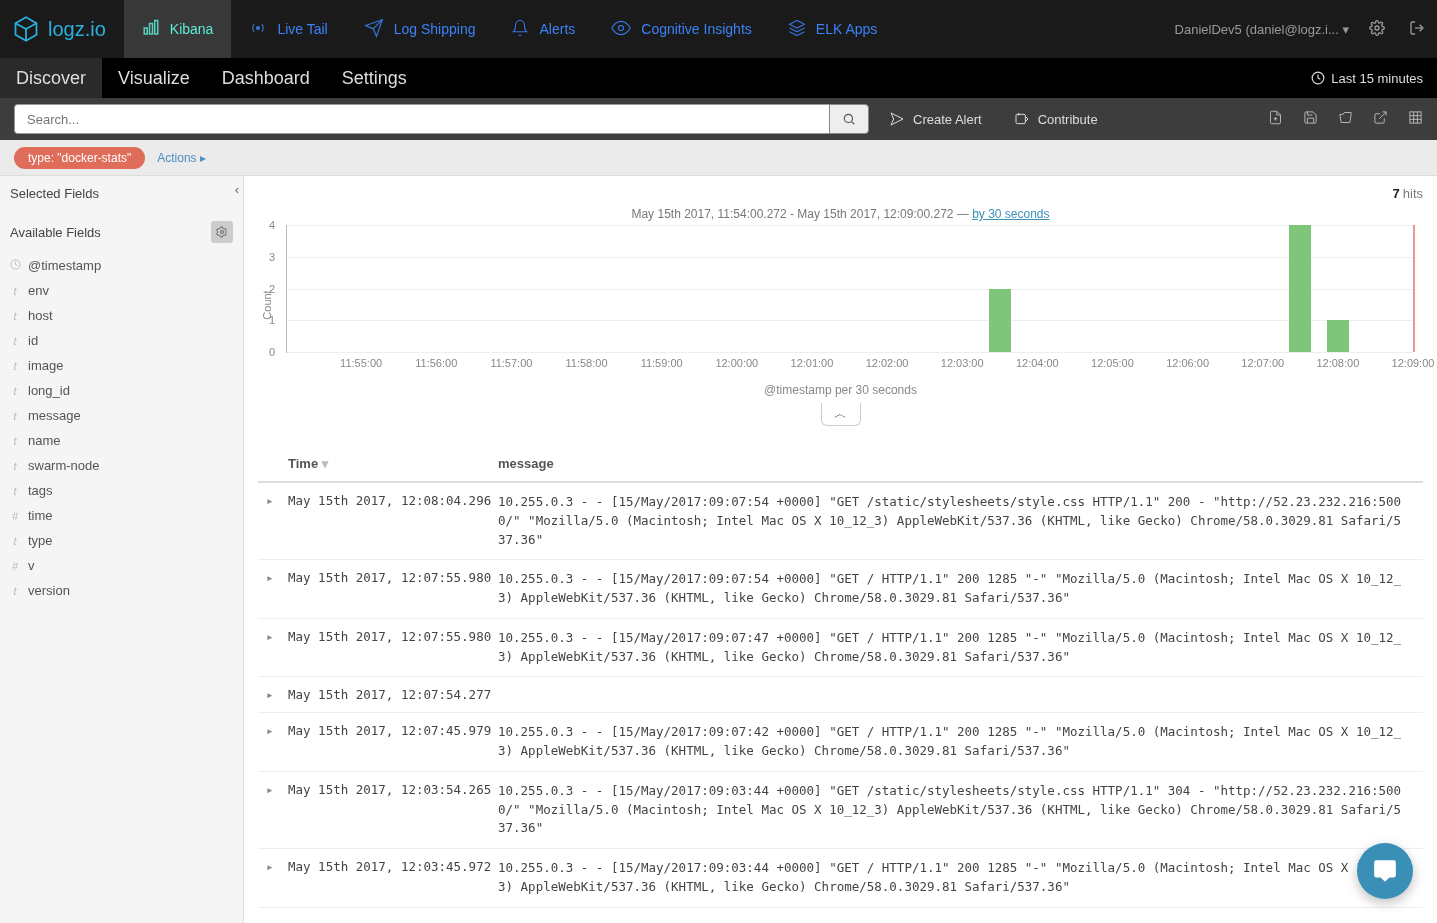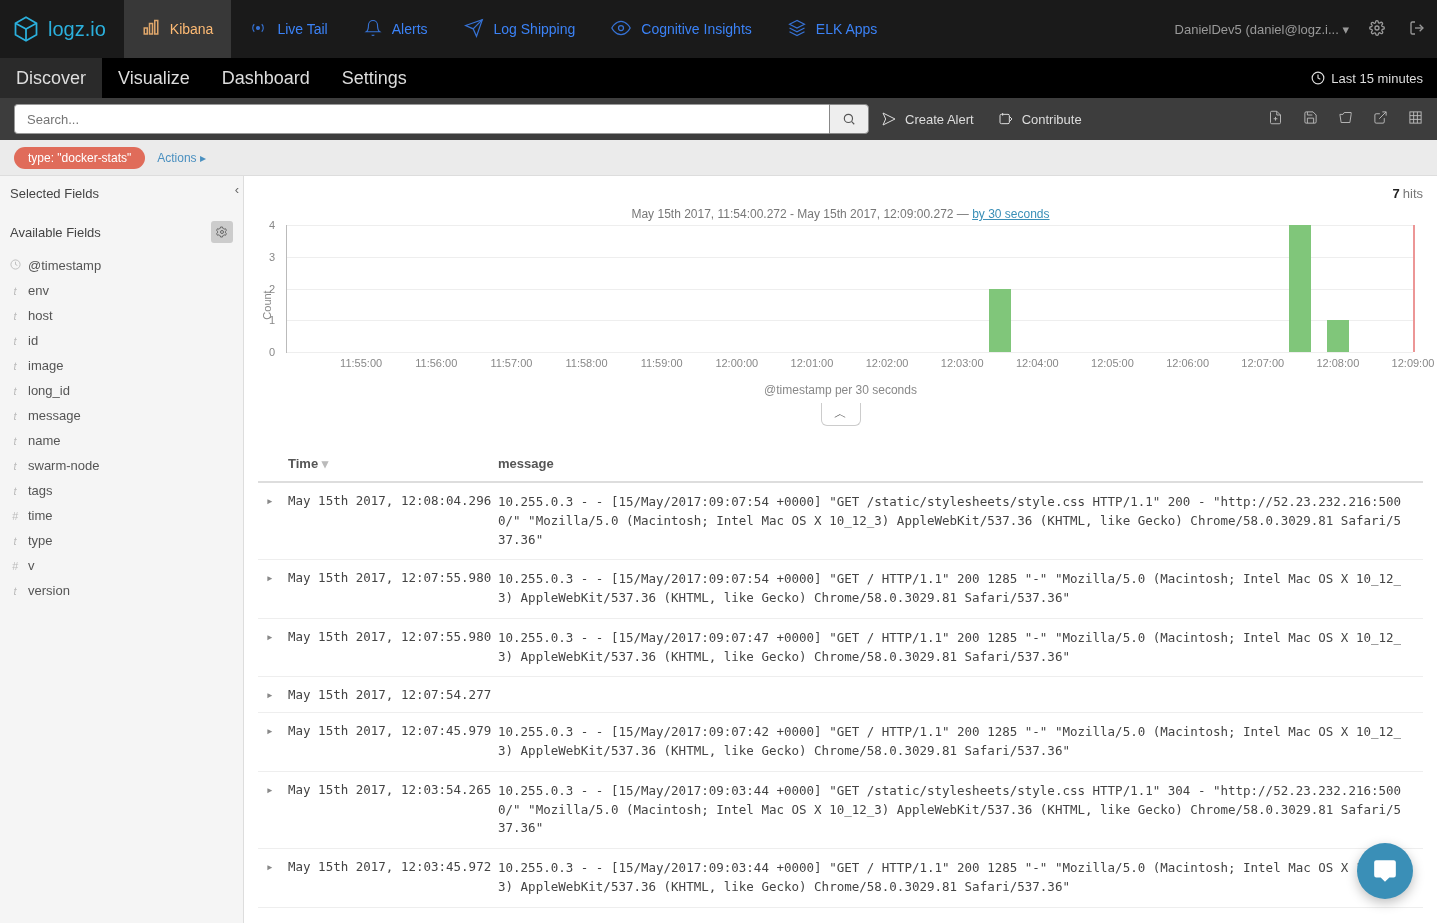--- a/index.html
+++ b/index.html
@@ -3,34 +3,34 @@
 <meta charset="utf-8">
 <style>
 * { box-sizing: border-box; margin: 0; padding: 0; }
 body { font-family: "Helvetica Neue", Arial, sans-serif; font-size: 13px; color: #333; background: #fff; width: 1437px; }
 
 
 .topnav { display: flex; align-items: center; height: 58px; background: #1a1a1a; color: #aaa; }
 .logo { display: flex; align-items: center; padding: 0 18px 0 12px; color: #2bb0dd; font-size: 20px; font-weight: 500; }
 .logo svg { margin-right: 8px; }
 .nav-item { display: flex; align-items: center; height: 58px; padding: 0 18px; color: #3b82f6; cursor: pointer; font-size: 14px; gap: 10px; }
-.nav-item.active { background: #383838; color: #fdba74; }
+.nav-item.active { background: #383838; color: #5eead4; }
 .nav-item svg { opacity: .85; }
 .spacer { flex: 1; }
 .user-info { color: #999; font-size: 13px; padding: 0 8px; }
 .top-icon { padding: 0 12px; cursor: pointer; color: #999; }
 
 
 .secondbar { display: flex; align-items: center; height: 40px; background: #000; color: #ddd; }
 .tab2 { padding: 0 16px; height: 40px; display: flex; align-items: center; font-size: 18px; cursor: pointer; }
 .tab2.active { background: #2a2a2a; }
 .time-picker { margin-left: auto; padding: 0 14px; color: #ddd; display: flex; align-items: center; gap: 6px; }
 
 
-.querybar { display: flex; align-items: center; height: 42px; background: #3d3d3d; padding: 0 14px; gap: 0; }
+.querybar { display: flex; align-items: center; height: 42px; background: #3d3d3d; padding: 0 14px; gap: 8px; }
 .search-wrap { display: flex; height: 30px; flex: 0 0 855px; }
 .search-input { flex: 1; border: 1px solid #999; border-right: none; border-radius: 4px 0 0 4px; padding: 0 12px; font-size: 13px; outline: none; background:#fff; }
 .search-btn { width: 40px; border: 1px solid #888; background: #eee; border-radius: 0 4px 4px 0; display:flex; align-items:center; justify-content:center; cursor:pointer;}
 .q-action { color: #ddd; display:flex; align-items:center; gap:8px; padding: 0 12px; cursor:pointer; }
 .q-icons { display:flex; gap:20px; margin-left:auto; color:#bbb; }
 
 
 .filterrow { display:flex; align-items:center; height:36px; background:#ebebeb; padding: 0 14px; gap: 12px; border-bottom:1px solid #ddd;}
 .filter-pill { background:#e06c5a; color:#fff; padding: 4px 14px; border-radius: 12px; font-size: 12px; cursor:pointer;}
 .actions-link { color:#4a90c0; font-size:12px; cursor:pointer;}
@@ -97,32 +97,32 @@
         <span>Kibana</span>
       </div>
       <div class="nav-item">
         <span><svg width="18" height="18" viewBox="0 0 24 24" fill="none" stroke="currentColor" stroke-width="1.5">
             <circle cx="12" cy="12" r="2" fill="currentColor"></circle>
             <path d="M5 12a7 7 0 0 1 2-5M19 12a7 7 0 0 0-2-5M5 12a7 7 0 0 0 2 5M19 12a7 7 0 0 1-2 5"></path>
           </svg></span>
         <span>Live Tail</span>
       </div>
       <div class="nav-item">
+        <span><svg width="20" height="20" viewBox="0 0 24 24" fill="none" stroke="currentColor" stroke-width="1.5">
+            <path d="M22 2L11 13"></path>
+            <path d="M22 2l-7 20-4-9-9-4 20-7z"></path>
+          </svg></span>
+        <span>Log Shipping</span>
+      </div>
+      <div class="nav-item">
         <span><svg width="18" height="18" viewBox="0 0 24 24" fill="none" stroke="currentColor" stroke-width="1.5">
             <path d="M18 8a6 6 0 0 0-12 0c0 7-3 9-3 9h18s-3-2-3-9"></path>
             <path d="M13.7 21a2 2 0 0 1-3.4 0"></path>
           </svg></span>
         <span>Alerts</span>
-      </div>
-      <div class="nav-item">
-        <span><svg width="20" height="20" viewBox="0 0 24 24" fill="none" stroke="currentColor" stroke-width="1.5">
-            <path d="M22 2L11 13"></path>
-            <path d="M22 2l-7 20-4-9-9-4 20-7z"></path>
-          </svg></span>
-        <span>Log Shipping</span>
       </div>
       <div class="nav-item">
         <span><svg width="20" height="20" viewBox="0 0 24 24" fill="none" stroke="currentColor" stroke-width="1.5">
             <path d="M1 12s4-8 11-8 11 8 11 8-4 8-11 8-11-8-11-8z"></path>
             <circle cx="12" cy="12" r="3"></circle>
           </svg></span>
         <span>Cognitive Insights</span>
       </div>
       <div class="nav-item">
         <span><svg width="18" height="18" viewBox="0 0 24 24" fill="none" stroke="currentColor" stroke-width="1.5">

